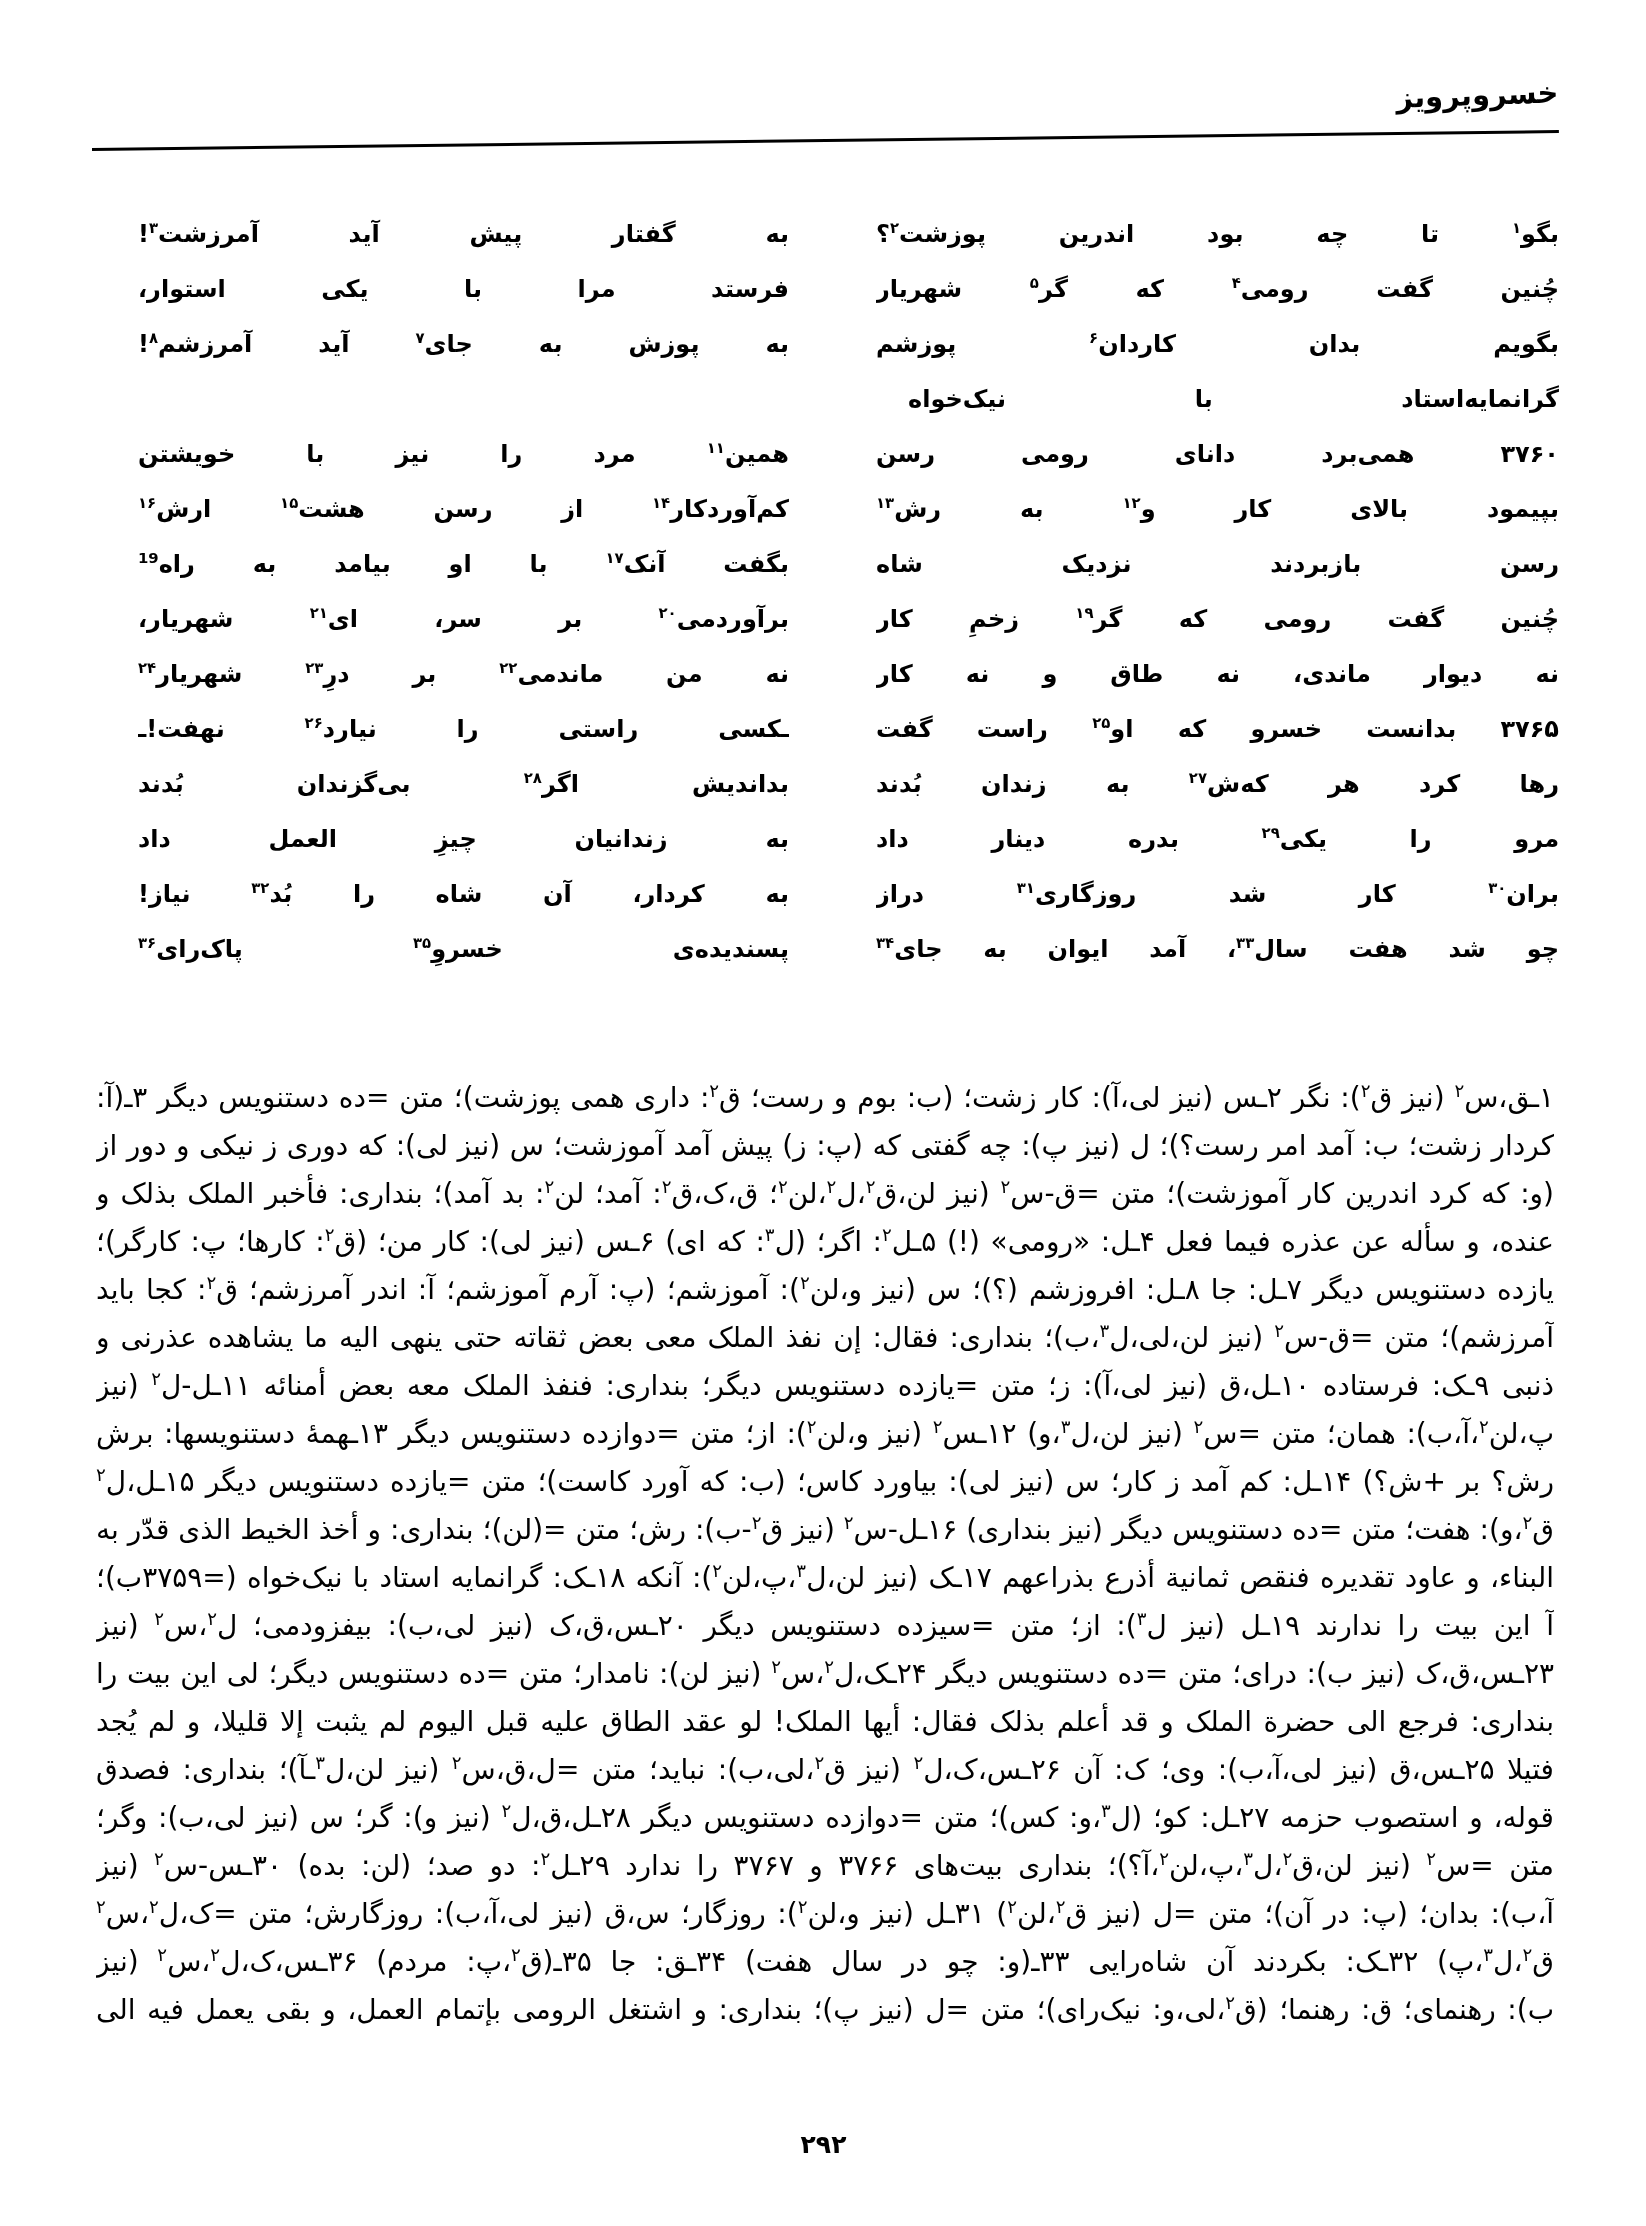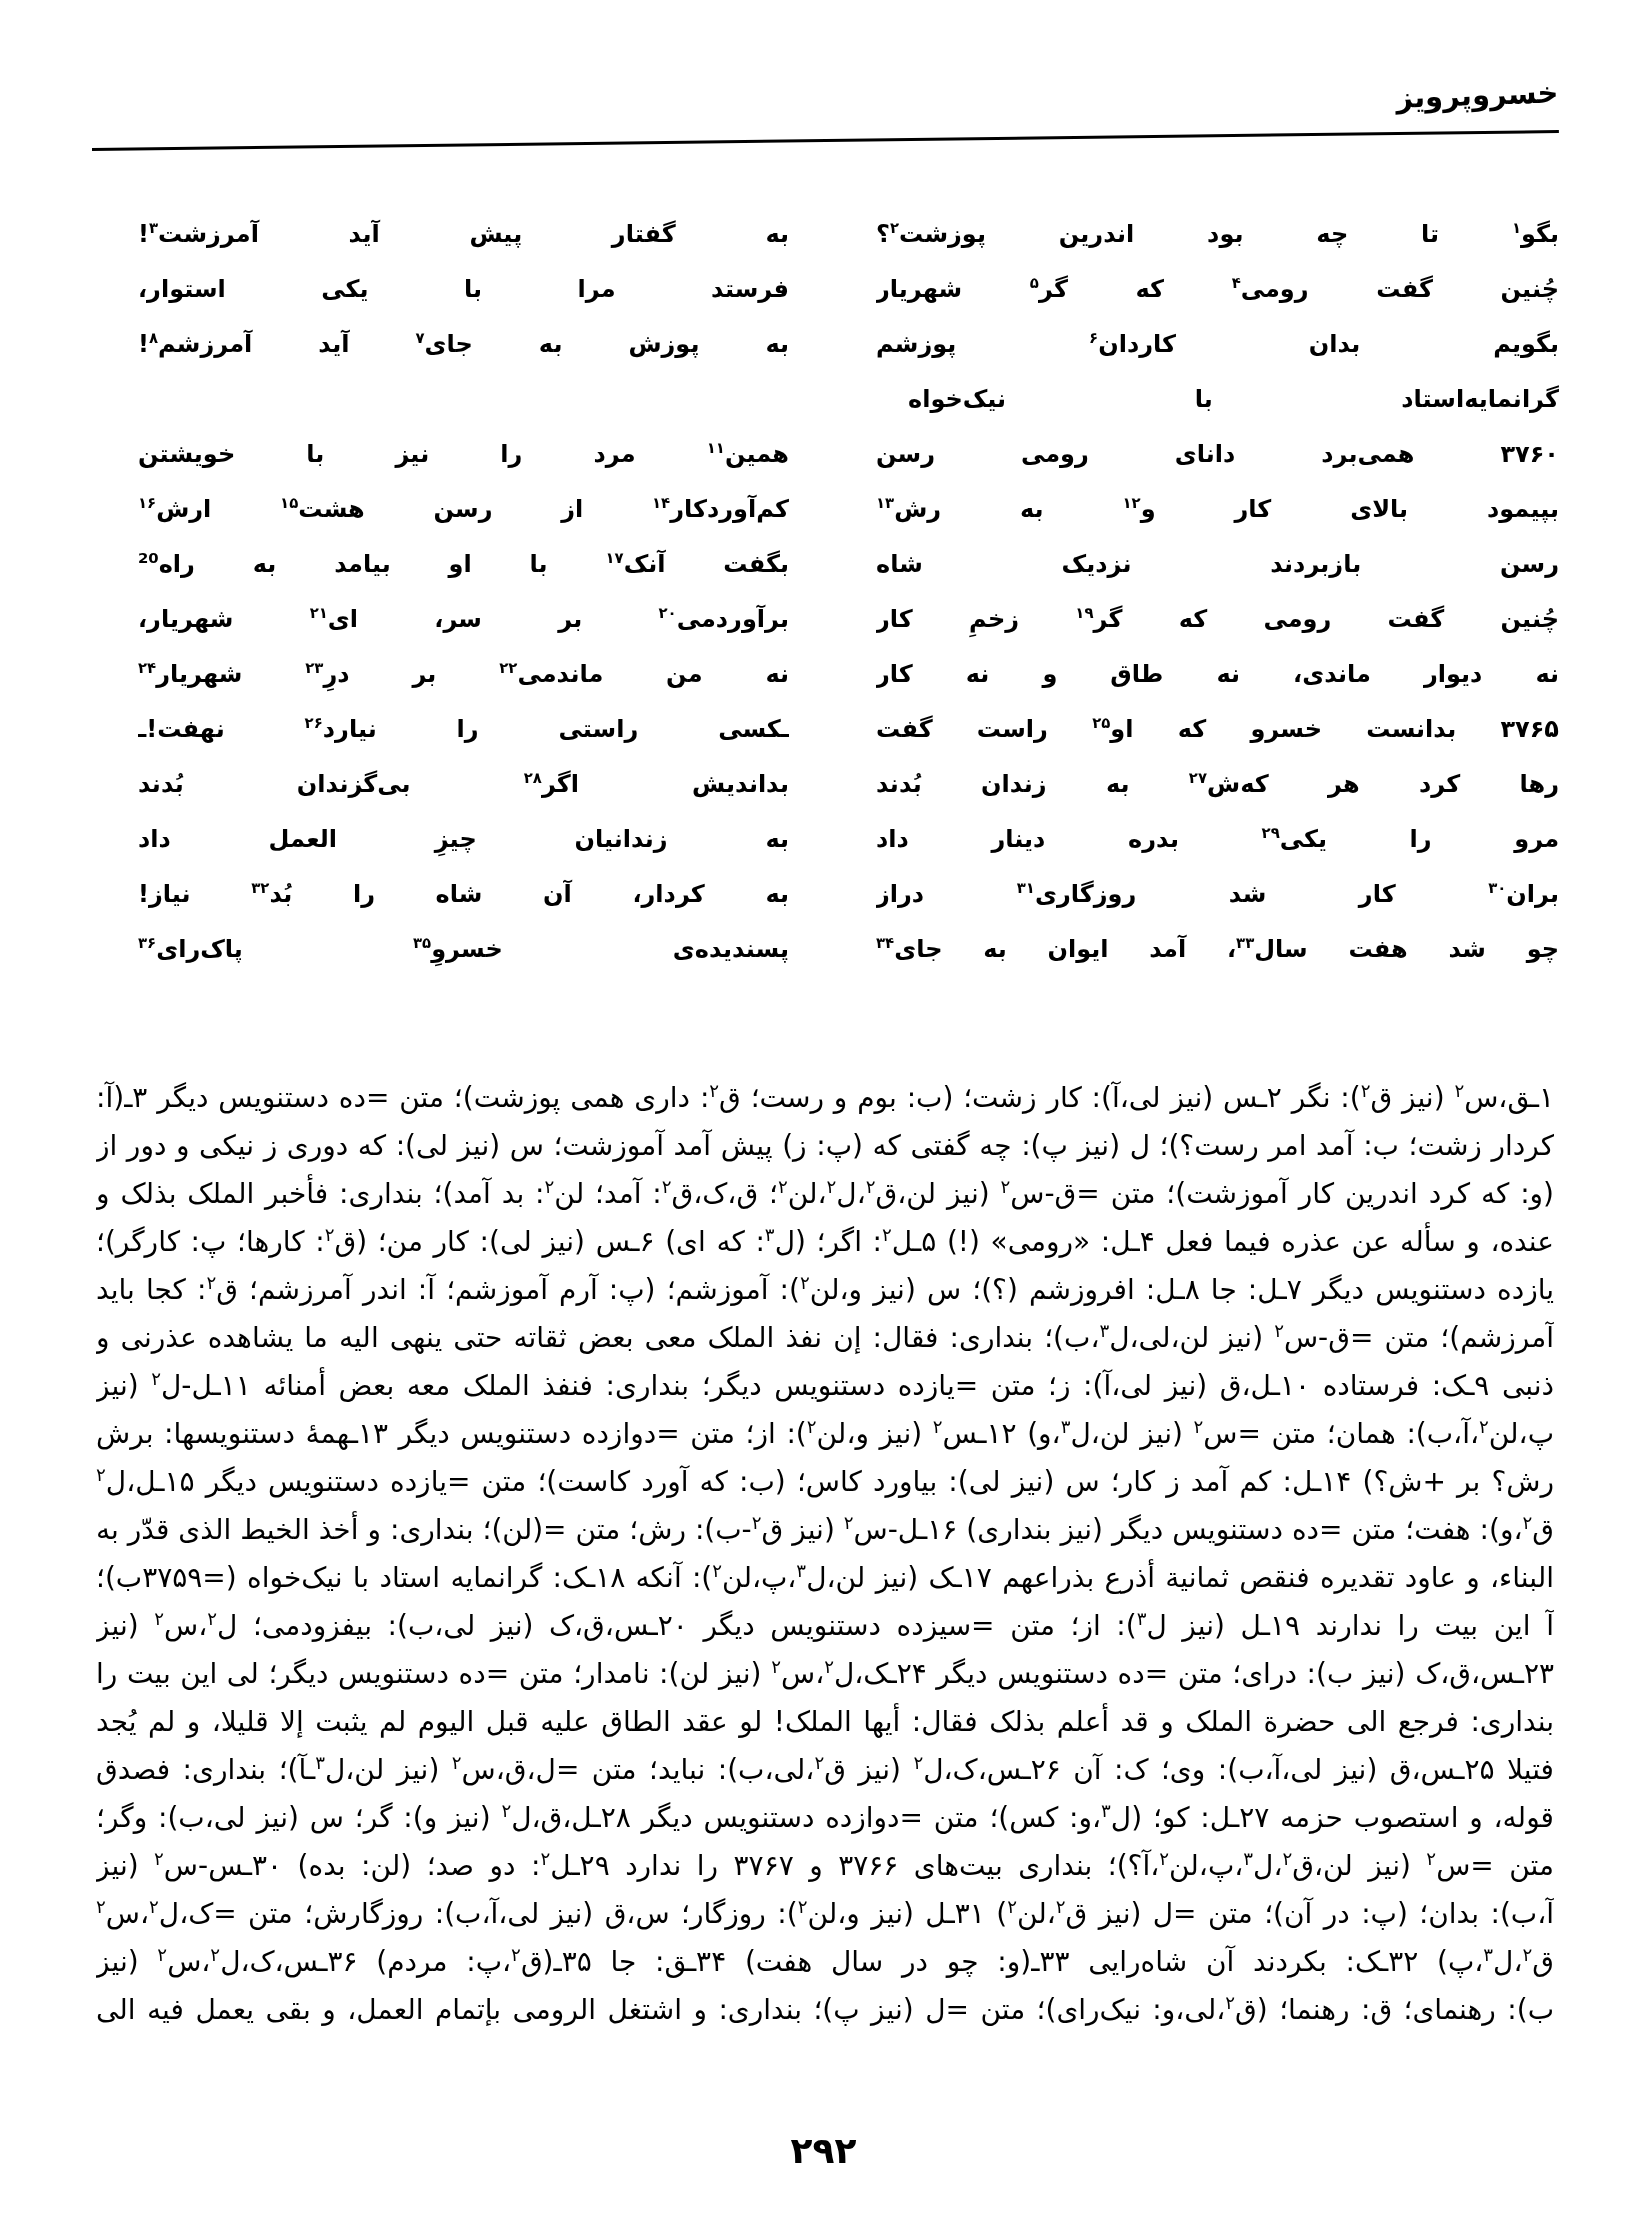--- a/index.html
+++ b/index.html
@@ -40,21 +40,21 @@
     position:absolute; top:1074px; left:96px; width:1458px;
     font-size:28px; line-height:48px;
   }
   .fn-line{
     height:48px; overflow:hidden;
     text-align:justify; text-align-last:justify;
   }
   .fn-line sup{ font-size:0.65em; line-height:0; }
   .page-number{
     position:absolute; top:2130px; left:0; width:100%;
-    text-align:center; font-size:36px; font-weight:bold;
+    text-align:center; font-size:25px; font-weight:bold;
   }
 </style>
 </head>
 <body>
 
 <div class="header-title">خسروپرویز</div>
 <div class="header-rule"></div>
 
 <div class="poem">
     <div class="verse-row">
@@ -75,21 +75,21 @@
     <div class="verse-row">
       <div class="hemistich h1"><span class="vnum">۳۷۶۰</span> همی‌برد دانای رومی رسن</div>
       <div class="hemistich h2">همین<sup>۱۱</sup> مرد را نیز با خویشتن</div>
     </div>
     <div class="verse-row">
       <div class="hemistich h1">بپیمود بالای کار و<sup>۱۲</sup> به رش<sup>۱۳</sup></div>
       <div class="hemistich h2">کم‌آوردکار<sup>۱۴</sup> از رسن هشت<sup>۱۵</sup> ارش<sup>۱۶</sup></div>
     </div>
     <div class="verse-row">
       <div class="hemistich h1">رسن بازبردند نزدیک شاه</div>
-      <div class="hemistich h2">بگفت آنک<sup>۱۷</sup> با او بیامد به راه<sup>20</sup></div>
+      <div class="hemistich h2">بگفت آنک<sup>۱۷</sup> با او بیامد به راه<sup>19</sup></div>
     </div>
     <div class="verse-row">
       <div class="hemistich h1">چُنین گفت رومی که گر<sup>۱۹</sup> زخمِ کار</div>
       <div class="hemistich h2">برآوردمی<sup>۲۰</sup> بر سر، ای<sup>۲۱</sup> شهریار،</div>
     </div>
     <div class="verse-row">
       <div class="hemistich h1">نه دیوار ماندی، نه طاق و نه کار</div>
       <div class="hemistich h2">نه من ماندمی<sup>۲۲</sup> بر درِ<sup>۲۳</sup> شهریار<sup>۲۴</sup></div>
     </div>
     <div class="verse-row">

